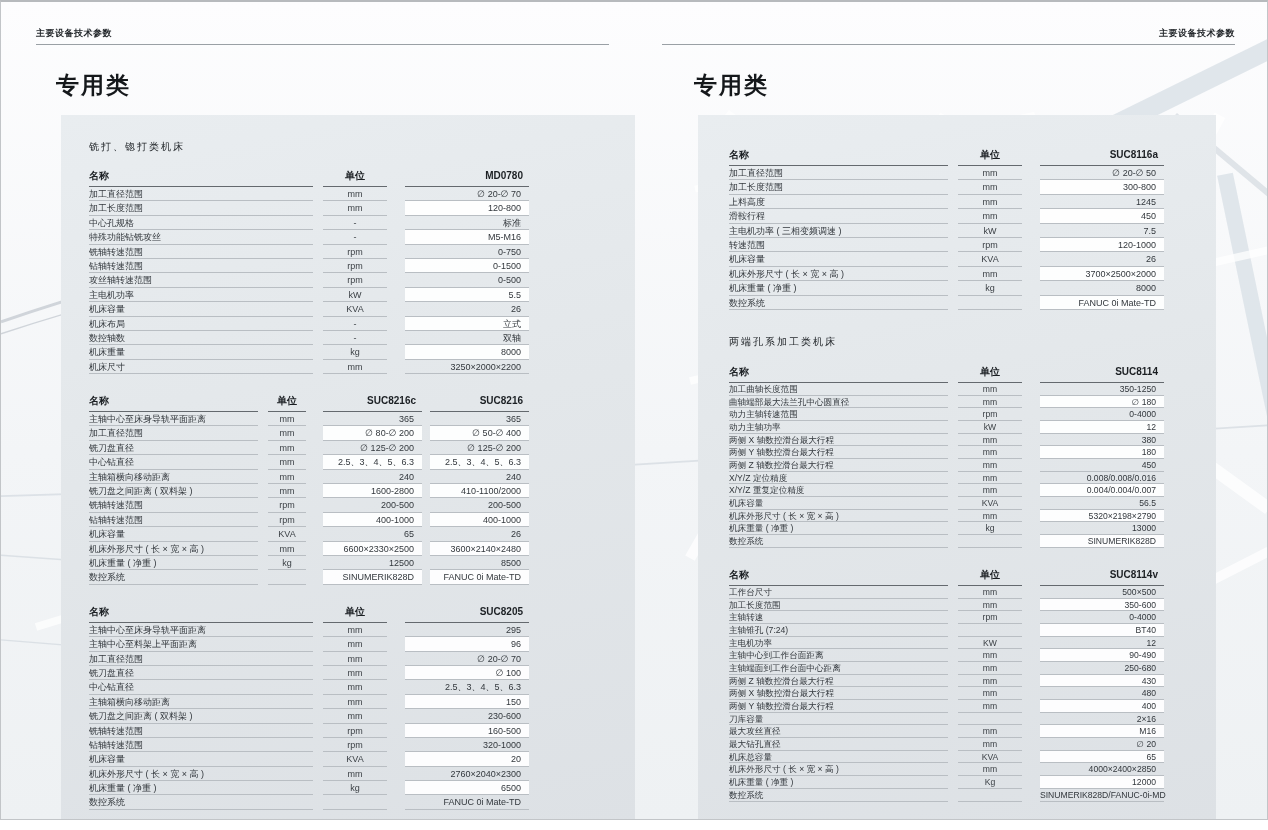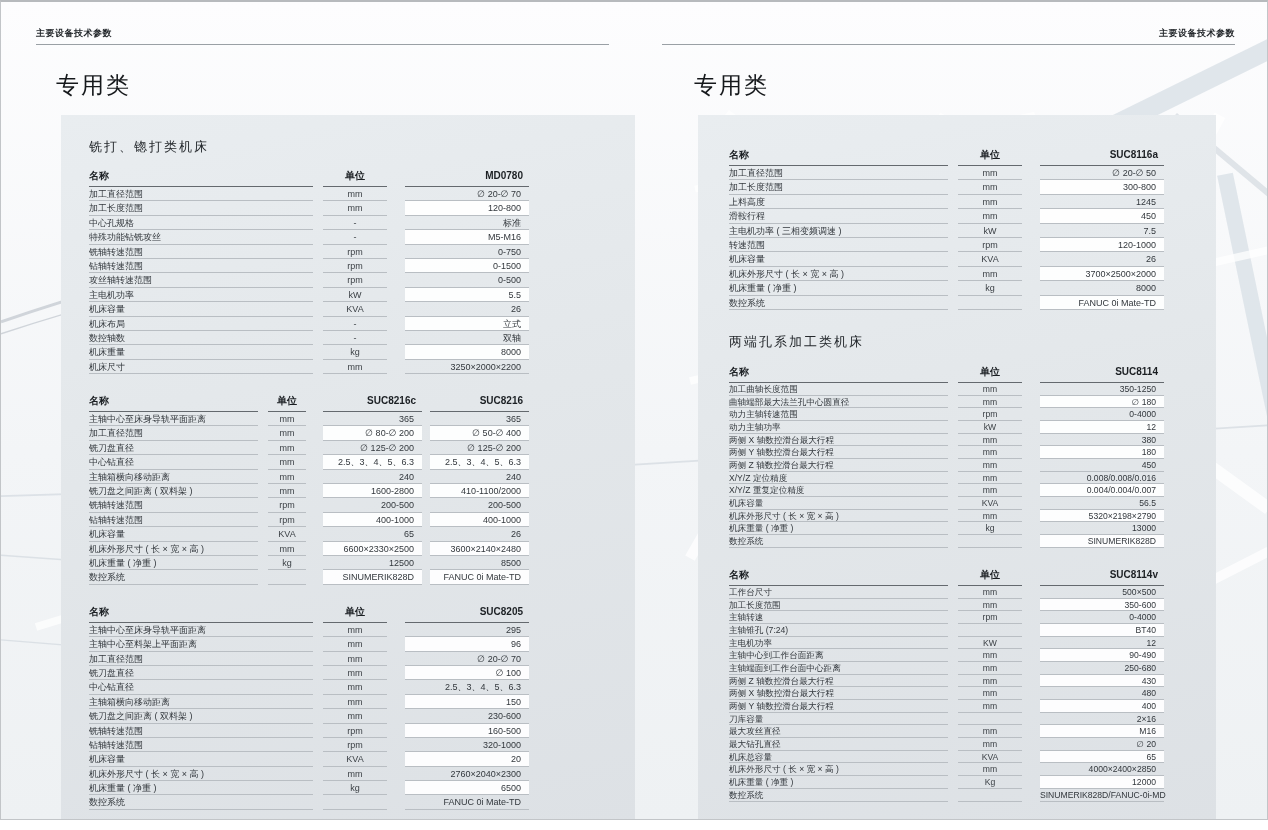--- a/index.html
+++ b/index.html
@@ -11,31 +11,31 @@
   .page{position:absolute;top:0;height:100%;width:634px;overflow:hidden}
   .page.left{left:0}
   .page.right{left:634px}
   .deco{position:absolute;inset:0;width:100%;height:100%;pointer-events:none}
   .page-header{position:absolute;top:25px;font-size:9px;font-weight:bold;color:#23272b;letter-spacing:.5px;z-index:3}
   .left .page-header{left:35px}
   .right .page-header{right:34px}
   .header-rule{position:absolute;top:42px;height:1px;background:#9aa0a5;width:573px;z-index:3}
   .left .header-rule{left:35px}
   .right .header-rule{right:34px}
-  .page-title{position:absolute;top:68px;font-size:23px;font-weight:normal;color:#15181b;letter-spacing:2px;z-index:3}
+  .page-title{position:absolute;top:68px;font-size:23px;font-weight:bold;color:#15181b;letter-spacing:2px;z-index:3}
   .left .page-title{left:55px}
   .right .page-title{left:59px}
   .panel{position:absolute;top:113px;height:707px;z-index:1;
     background:linear-gradient(168deg,#e9edf0 0%,#e3e7ea 45%,#dde1e5 100%)}
   .left .panel{left:60px;width:583px}
   .right .panel{left:63px;width:518px}
   .page-content{position:absolute;top:113px;z-index:4}
   .left .page-content{left:88px;width:440px;padding-top:24px}
   .right .page-content{left:94px;width:435px;padding-top:30px}
-  .section-heading{font-size:13px;line-height:16px;color:#24282c;letter-spacing:2px;margin-bottom:11px;font-weight:500}
+  .section-heading{font-size:10px;line-height:16px;color:#24282c;letter-spacing:2px;margin-bottom:11px;font-weight:500}
   .section-heading.mid{margin-top:24px;margin-bottom:12px}
   .spec-table{margin-bottom:17px}
   .t-head{display:flex;height:21px;line-height:20px}
   .t-head > div{border-bottom:1px solid #64696e;font-weight:bold;font-size:10px;color:#1b1f23}
   .t-head .c-val{font-size:10px;padding-right:6px}
   .t-row{display:flex;height:14.4px;line-height:14.2px;font-size:9px;color:#32373c}
   .t-row > div{border-bottom:1px solid #b9bec3}
   .dense .t-row{height:12.7px;line-height:12.5px;font-size:8.6px}
   .c-label{flex:1;margin-right:10px;white-space:nowrap;overflow:hidden;text-align:left}
   .c-unit{width:64px;margin-right:9px;text-align:center;color:#3a3f44}

